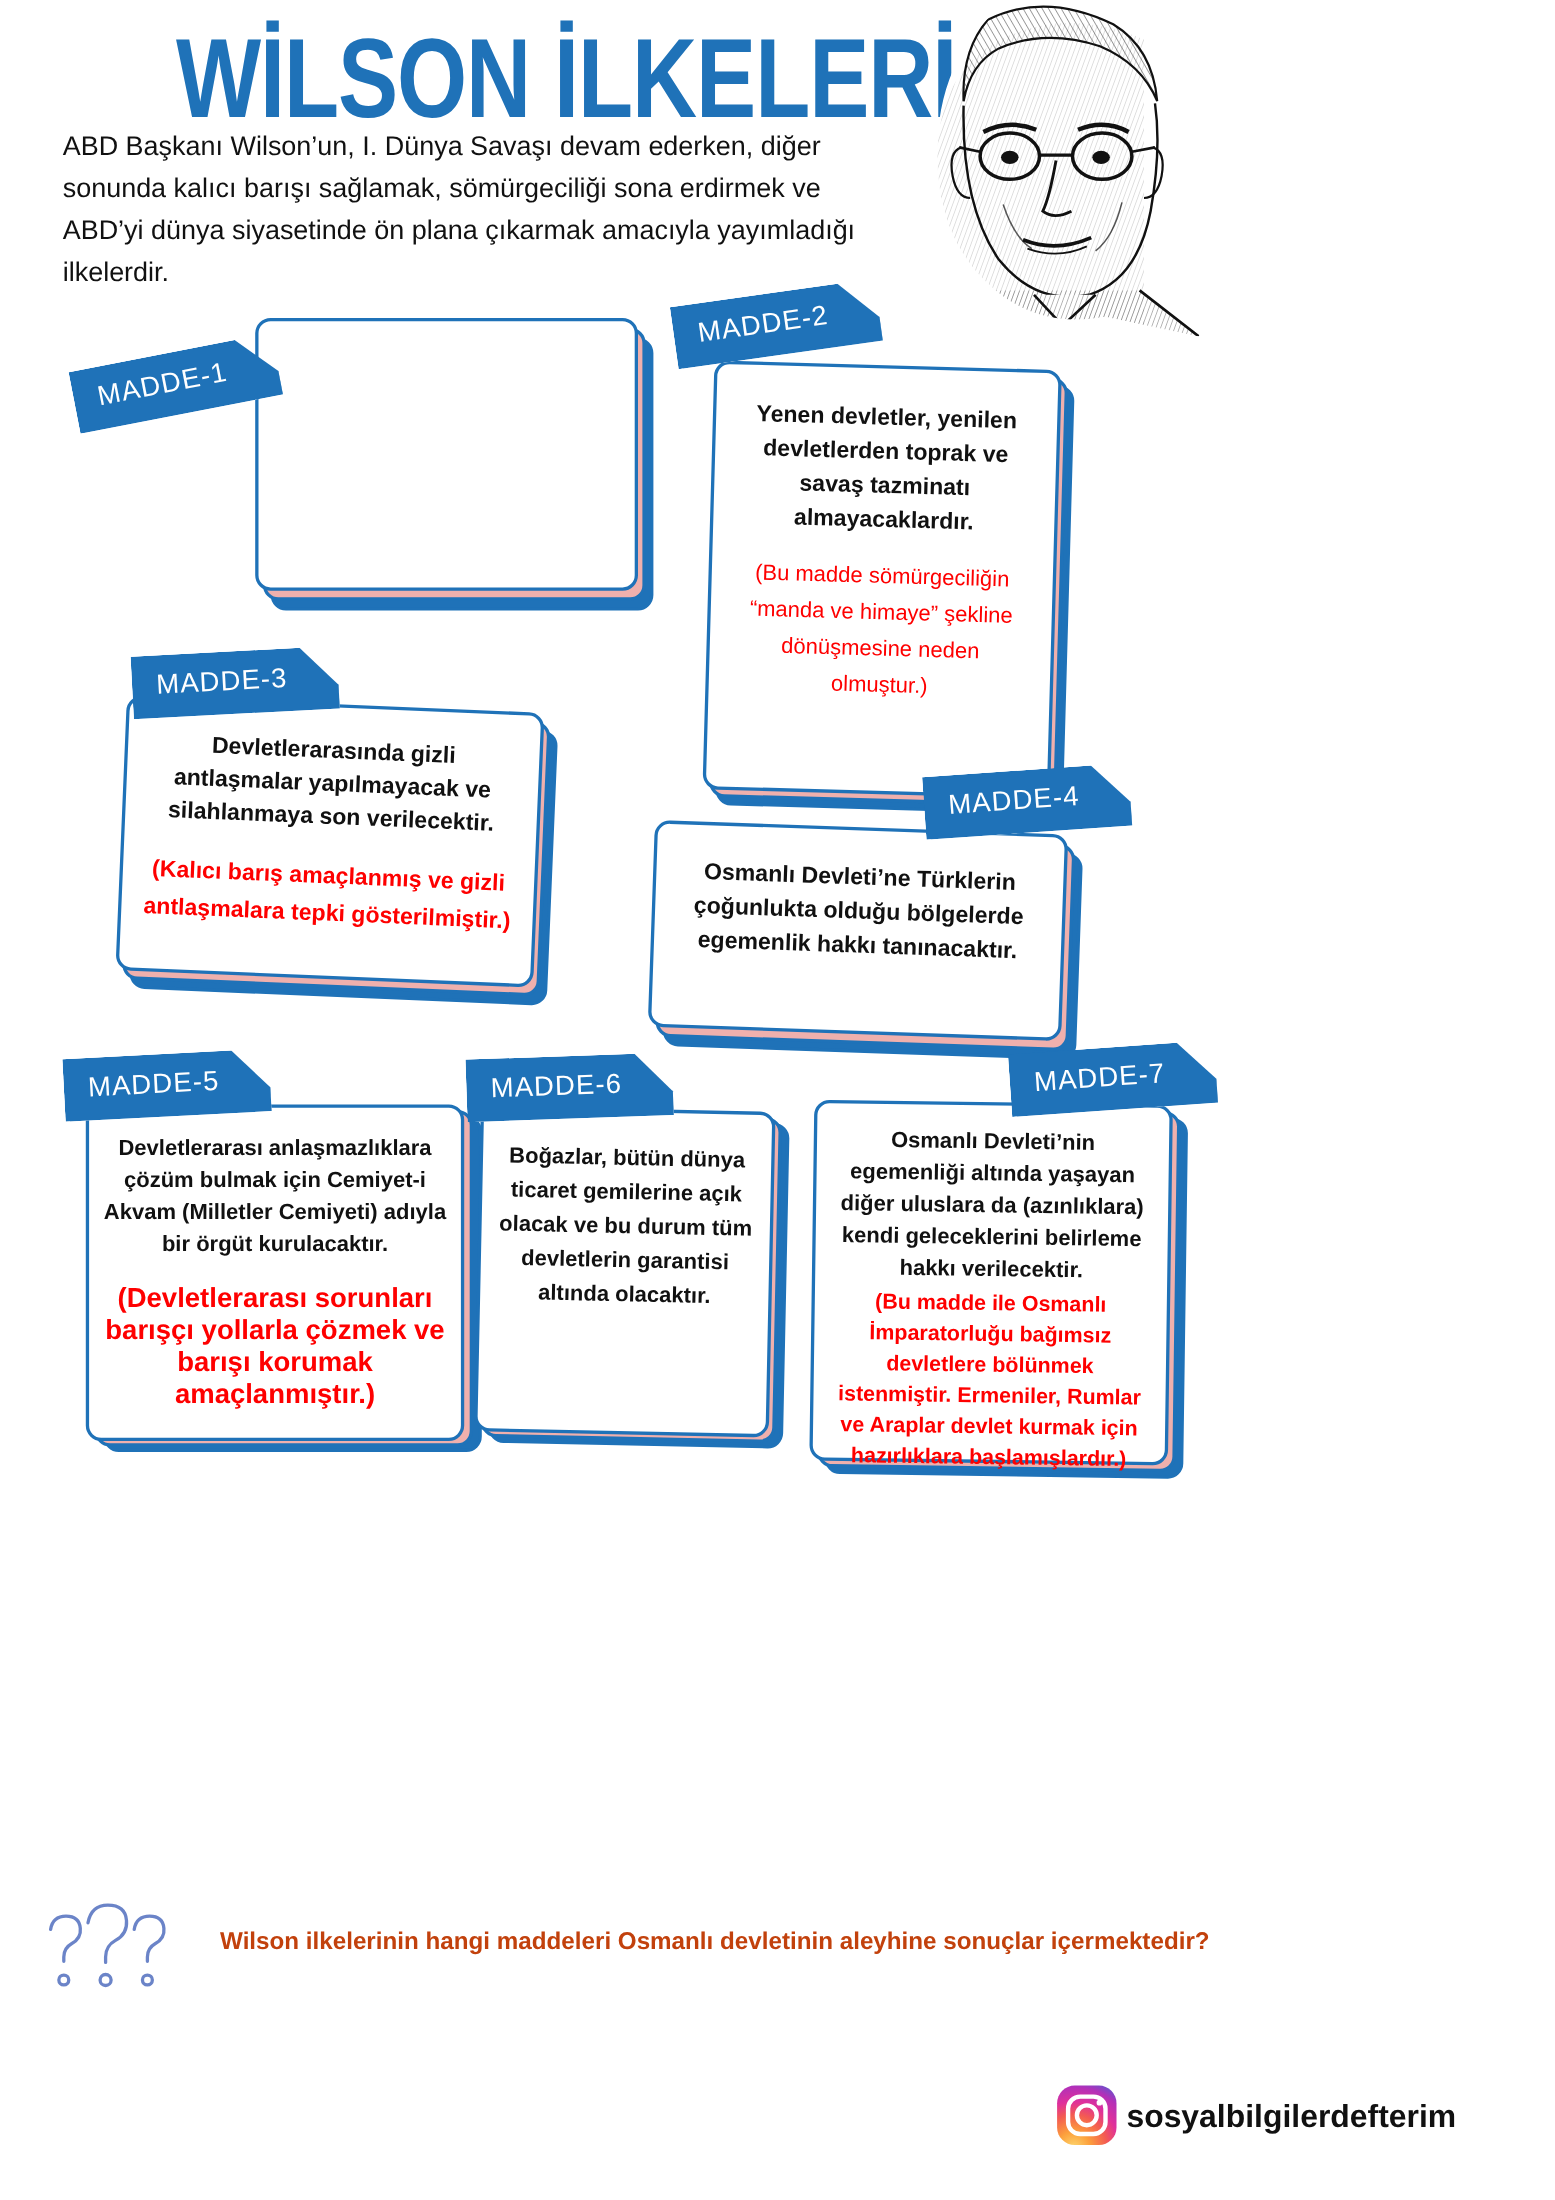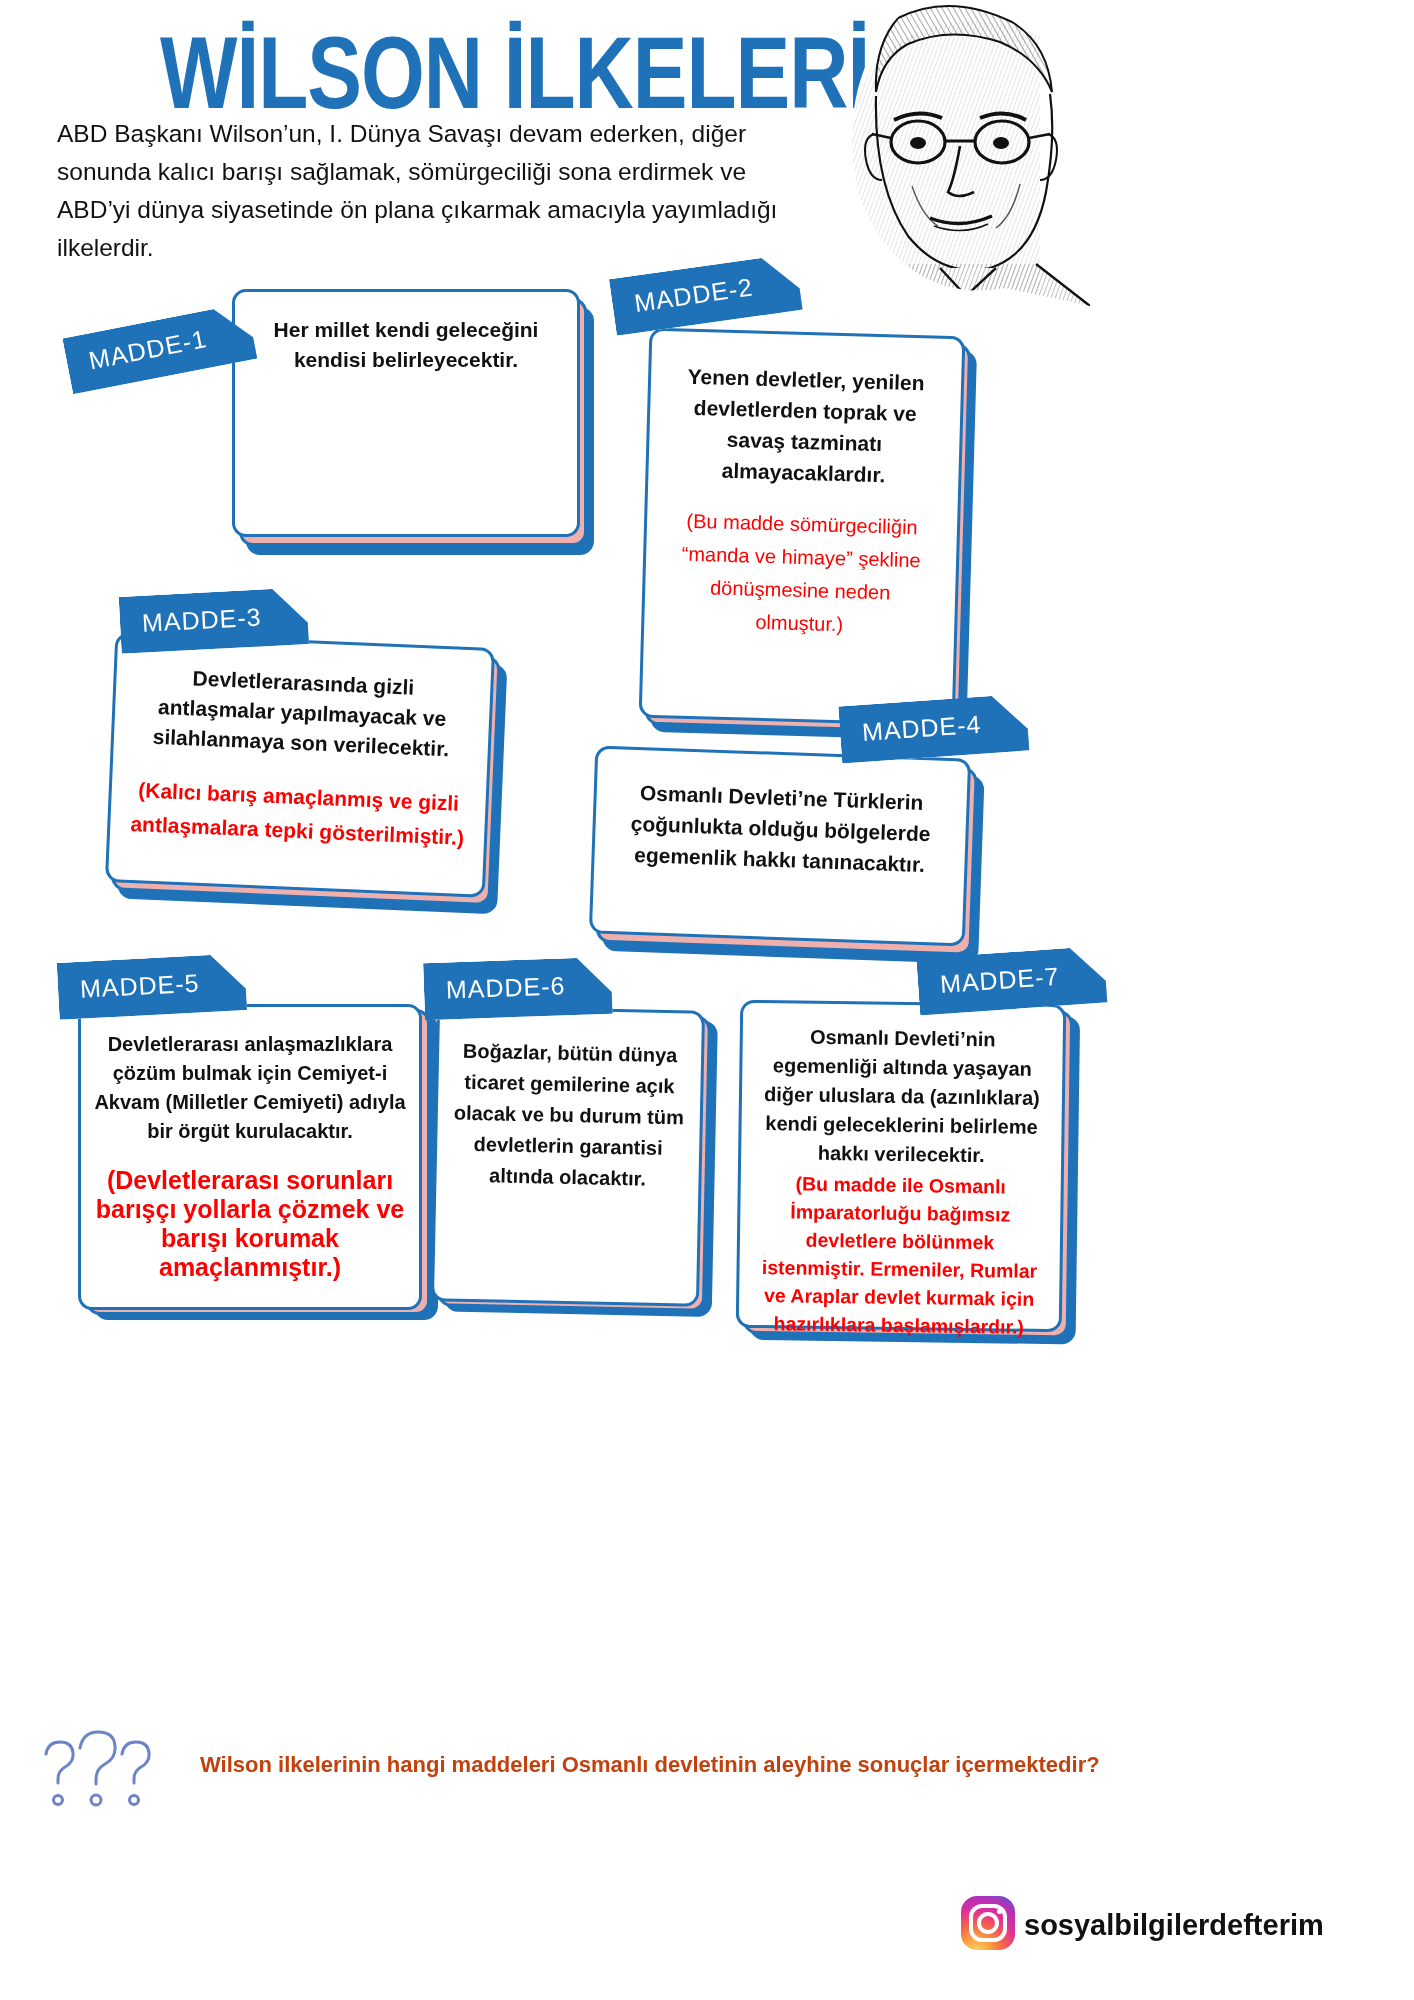--- a/index.html
+++ b/index.html
@@ -145,21 +145,20 @@
         <path d="M112 268 L 60 310 M246 268 L 300 310" stroke="#111" stroke-width="2.4" fill="none"></path>
       </g>
     </svg>
   </div>
 
   <div class="card" style="left:232px;top:289px;width:348px;height:248px;">
     <div class="layer back2" style="transform:translate(14px,18px);"></div>
     <div class="layer back1" style="transform:translate(7px,9px);"></div>
     <div class="layer front"></div>
     <div class="card-body">
-      <div class="t-black" style="font-size:21px;line-height:30px;">Her millet kendi geleceğini kendisi belirleyecektir.</div>
     </div>
   </div>
   <div class="tag" style="left:66px;top:320px;transform:rotate(-11deg);">
     <div class="slab">
       <span>MADDE-1</span>
     </div>
   </div>
 
   <div class="card" style="left:644px;top:332px;width:316px;height:390px;transform:rotate(1.6deg);">
     <div class="layer back2" style="transform:translate(12px,14px);"></div>
@@ -198,21 +197,21 @@
     <div class="card-body" style="padding-top:30px;">
       <div class="t-black" style="font-size:21px;line-height:31px;">Osmanlı Devleti’ne Türklerin çoğunlukta olduğu bölgelerde egemenlik hakkı tanınacaktır.</div>
     </div>
   </div>
   <div class="tag" style="left:840px;top:700px;transform:rotate(-4deg);">
     <div class="slab">
       <span>MADDE-4</span>
     </div>
   </div>
 
-  <div class="card" style="left:78px;top:1004px;width:344px;height:306px;">
+  <div class="card" style="left:78px;top:1004px;width:300px;height:306px;padding-left:44px;">
     <div class="layer back2" style="transform:translate(16px,10px);"></div>
     <div class="layer back1" style="transform:translate(8px,5px);"></div>
     <div class="layer front"></div>
     <div class="card-body" style="padding:26px 16px;">
       <div class="t-black" style="font-size:20px;line-height:29px;">Devletlerarası anlaşmazlıklara çözüm bulmak için Cemiyet-i Akvam (Milletler Cemiyeti) adıyla bir örgüt kurulacaktır.</div>
       <div class="t-red" style="font-size:25px;line-height:29px;margin-top:20px;font-weight:bold;">(Devletlerarası sorunları barışçı yollarla çözmek ve barışı korumak amaçlanmıştır.)</div>
     </div>
   </div>
   <div class="tag" style="left:58px;top:958px;transform:rotate(-3deg);">
     <div class="slab">

